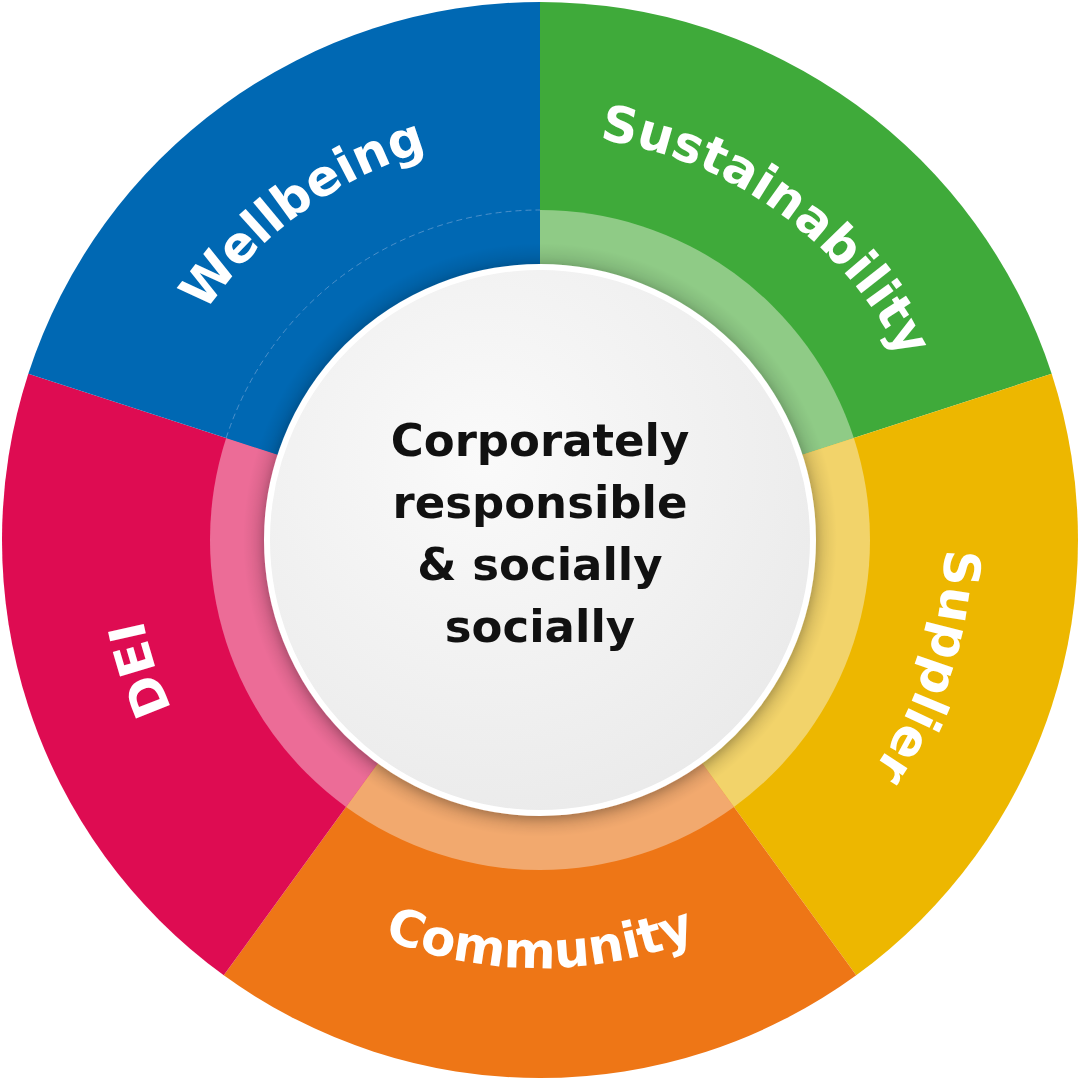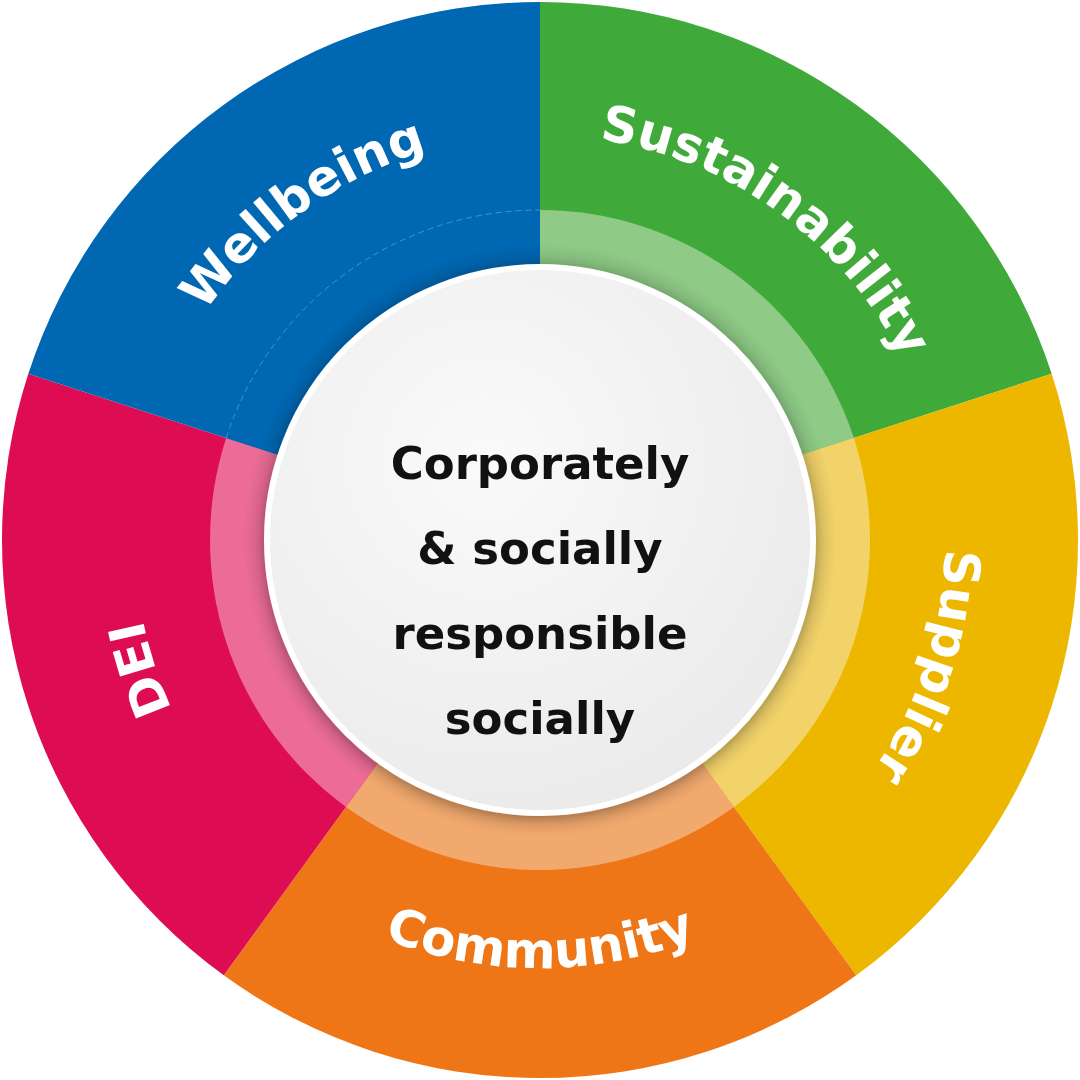--- a/index.html
+++ b/index.html
@@ -14,21 +14,21 @@
   #center-text {
     position: absolute;
     left: 290px; top: 410px; width: 500px;
     text-align: center;
     font-family: "DejaVu Sans", "Liberation Sans", sans-serif;
     font-weight: bold;
     font-size: 45px;
     line-height: 62px;
     color: #111111;
   }
-  #center-text span { display: block; margin-top: 23px; }
+  #center-text span { display: block; }
 </style>
 </head>
 <body>
 
 <svg id="wheel" viewBox="0 0 1080 1080" xmlns="http://www.w3.org/2000/svg">
   <defs>
     <path id="cw-path" d="M540,135 A405,405 0 1,1 539.99,135 Z"></path>
     <path id="ccw-path" d="M112,540 A428,428 0 0,0 968,540"></path>
     <radialGradient id="center-grad" cx="40%" cy="35%" r="75%">
       <stop offset="0%" stop-color="#FAFAFA"></stop>
@@ -71,16 +71,16 @@
   <text class="seg-label">
     <textPath href="#cw-path" startOffset="1781" text-anchor="middle">DEI</textPath>
   </text>
   <text class="seg-label">
     <textPath href="#cw-path" startOffset="2290" text-anchor="middle">Wellbeing</textPath>
   </text>
 </svg>
 
 <div id="center-text">
   <span>Corporately</span>
+  <span>responsible</span>
   <span>&amp; socially</span>
-  <span>responsible</span>
   <span>socially</span>
 </div>
 
 </body></html>

